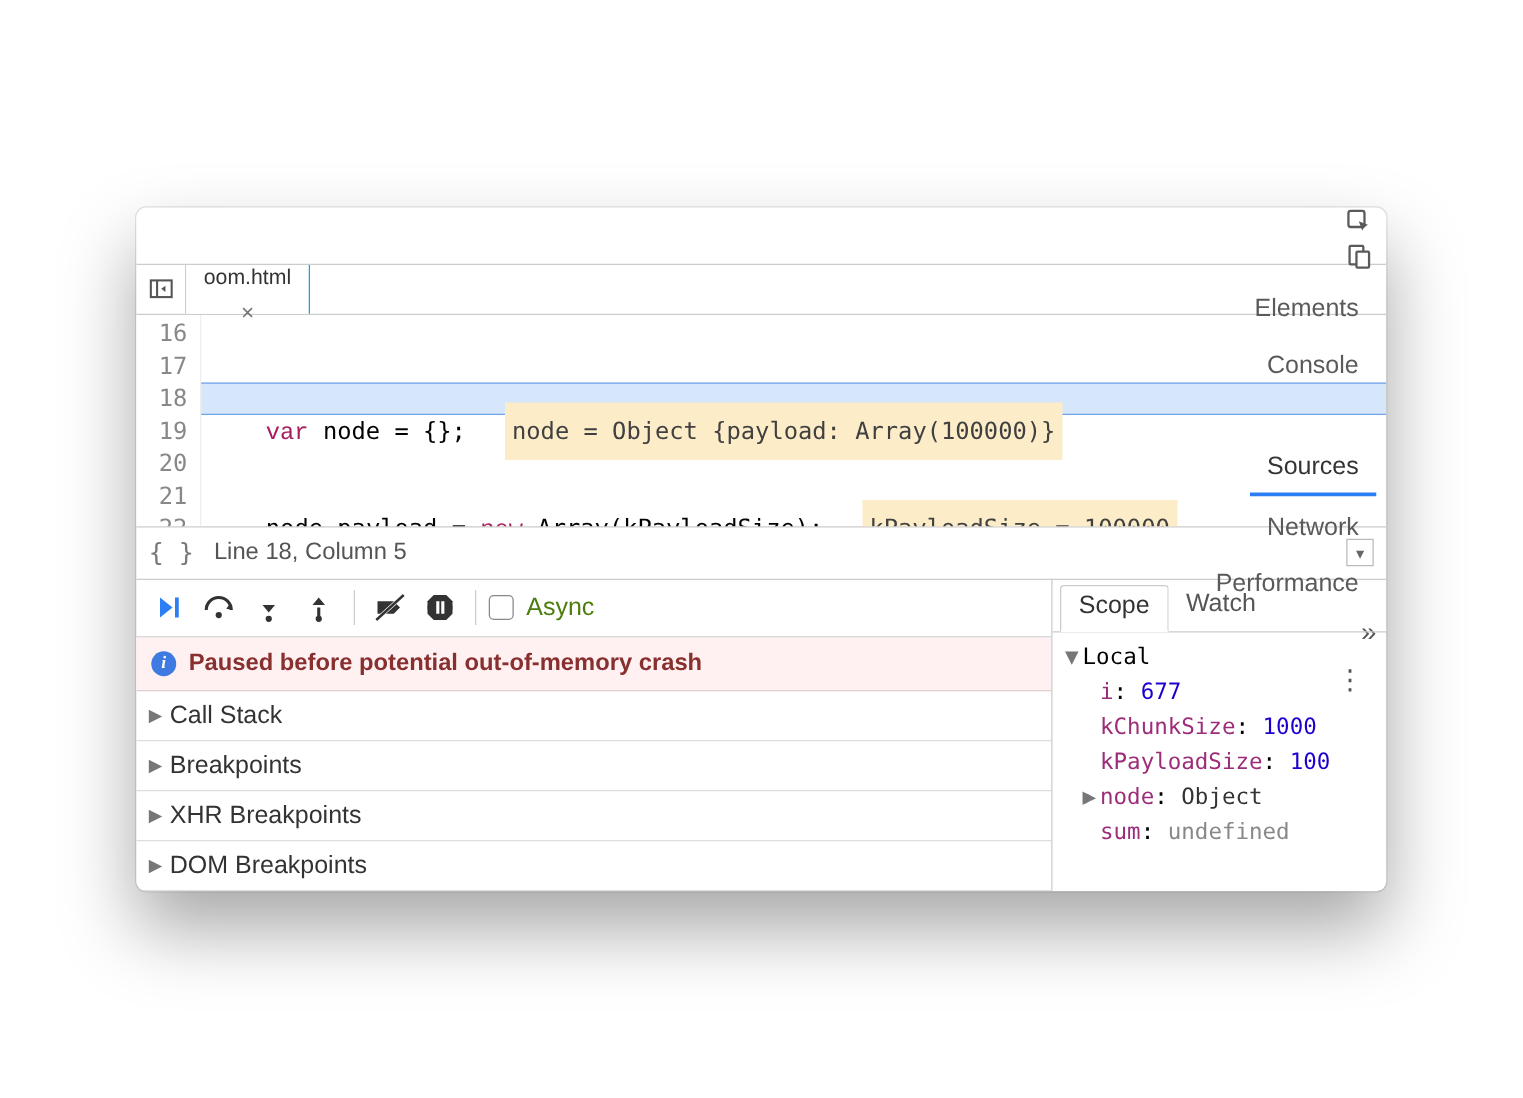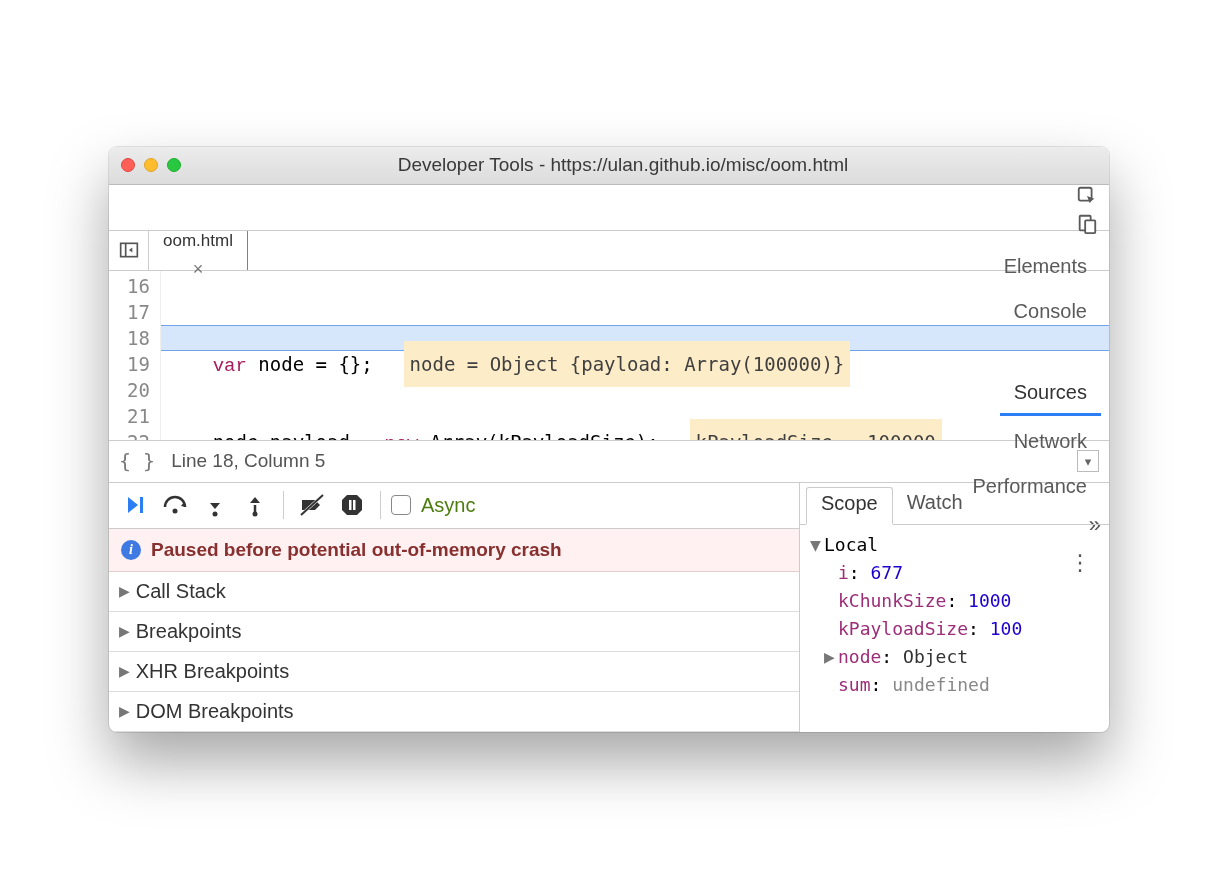--- a/index.html
+++ b/index.html
@@ -107,21 +107,21 @@
     padding: 0 8px;
     gap: 4px;
   }
   .dbtn { width:36px; height:36px; display:flex; align-items:center; justify-content:center; cursor:pointer; }
   .dsep { width:1px; height:28px; background:#ccc; margin: 0 6px; }
   .cb { width:20px; height:20px; border:1.5px solid #888; border-radius:4px; margin-right:6px; }
   .async-lbl { font-size:20px; color:#4d7c0f; }
 
   .lower { display:flex; }
   .left-pane { flex:1; }
-  .right-pane { width:310px; border-left:1px solid #ccc; font-family: Menlo, monospace; font-size:18px; }
+  .right-pane { width:268px; border-left:1px solid #ccc; font-family: Menlo, monospace; font-size:18px; }
 
   .info-banner {
     background:#fff1f1;
     border-bottom:1px solid #e4cfcf;
     padding: 10px 12px;
     color:#882f2f;
     font-weight:600;
     font-size:19px;
     display:flex; align-items:center; gap:10px;
   }
@@ -153,28 +153,20 @@
   .vname { color:#9d2d78; }
   .vval { color:#1c00cf; }
   .vobj { color:#333; }
   .vund { color:#888;margin-top:17px; }
 </style>
 </head>
 <body>
 
 <div class="window">
 
-  <div class="titlebar">
-    <div class="traffic">
-      <div class="dot r"></div>
-      <div class="dot y"></div>
-      <div class="dot g"></div>
-    </div>
-    <div class="title">Developer Tools - https://ulan.github.io/misc/oom.html</div>
-  </div>
 
   <div class="tabbar">
     <div class="devtool-icon">
       <svg width="22" height="22" viewBox="0 0 24 24" fill="none" stroke="#5a5a5a" stroke-width="2">
           <rect x="3" y="3" width="14" height="14" rx="2"></rect>
           <path d="M12 12 l8 3 -3 2 -2 3z" fill="#5a5a5a" stroke="none"></path>
         </svg>
     </div>
     <div class="devtool-icon">
       <svg width="22" height="22" viewBox="0 0 24 24" fill="none" stroke="#5a5a5a" stroke-width="2">

